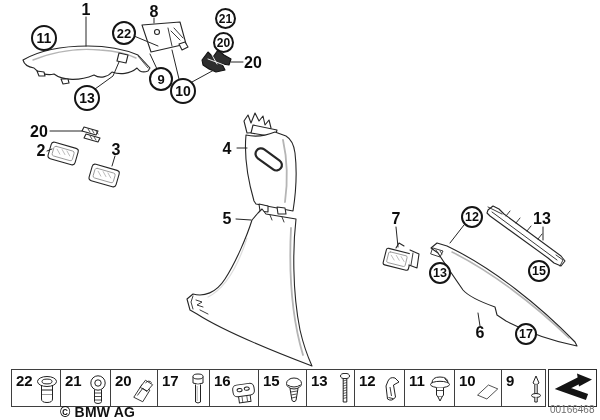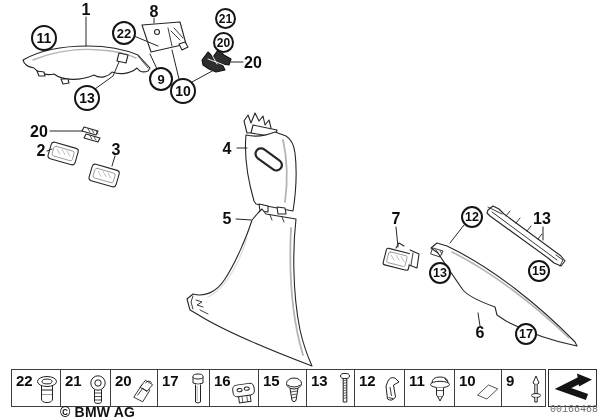--- a/index.html
+++ b/index.html
@@ -24,22 +24,22 @@
   .cell{display:flex;align-items:flex-end;justify-content:space-between;height:100%;
         box-sizing:border-box;border-right:1px solid #3f3f3f;padding:1px 2px 1px 4px;}
   .cell:last-child{border-right:none;}
   .cell .num{font-weight:bold;font-size:15px;color:#0d0d0d;align-self:flex-start;
              padding-top:2px;line-height:1;}
   .navbox{position:absolute;left:548px;top:369px;width:49px;height:38px;z-index:2;
           border:1px solid #2e2e2e;box-sizing:border-box;background:#fff;
           display:flex;align-items:center;justify-content:center;}
   .copyright{position:absolute;left:16px;top:404px;z-index:3;font-size:14px;font-weight:bold;
              color:#111;letter-spacing:.2px;margin-left:44px;}
-  .imgnum{position:absolute;left:550px;top:404px;width:48px;text-align:right;z-index:3;
-          font-size:10px;color:#6e6e6e;font-family:Liberation Mono, monospace;}
+  .imgnum{position:absolute;left:550px;top:404px;width:48px;z-index:3;
+          font-size:10px;color:#6e6e6e;}
 </style>
 </head>
 <body>
 
 <div class="stage">
 
   <svg class="art" width="600" height="420" viewBox="0 0 600 420">
     <g fill="none" stroke="#262626" stroke-width="1.1" stroke-linejoin="round" stroke-linecap="round">
 
       <g>

